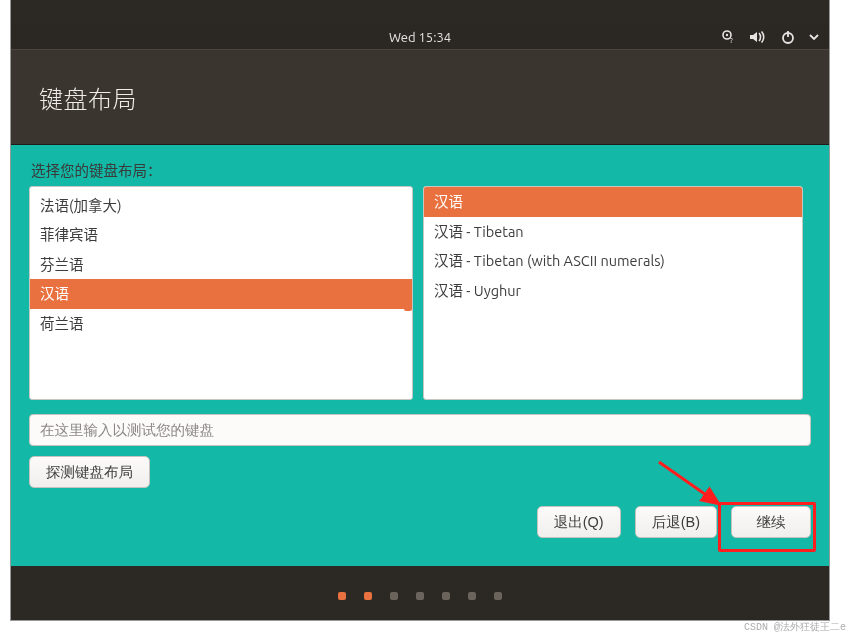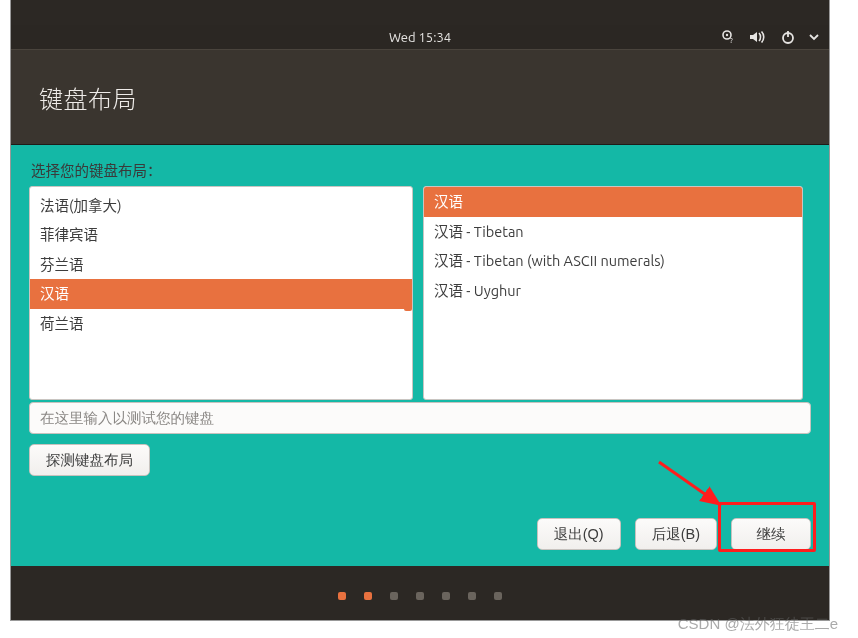--- a/index.html
+++ b/index.html
@@ -105,21 +105,21 @@
   .left .scroll-thumb {
     position: absolute;
     right: 0;
     top: 102px;
     width: 8px;
     height: 22px;
     background: #e8713f;
     border-radius: 2px;
   }
   .test-input {
-    margin-top: 2px;
+    margin-top: 14px;
     width: 100%;
     height: 32px;
     box-sizing: border-box;
     border: 1px solid #c7c2be;
     border-radius: 4px;
     background: #fcfbfa;
     padding: 0 10px;
     font-size: 14.5px;
     color: #555;
   }
@@ -135,21 +135,21 @@
     background: linear-gradient(#fcfbfa,#f1efed);
     color: #3c3c3c;
     font-size: 14.5px;
     cursor: pointer;
     box-sizing: border-box;
   }
   .detect-row { margin-top: 10px; }
   .nav-row {
     position: absolute;
     right: 18px;
-    bottom: 16px;
+    bottom: 28px;
     display: flex;
     gap: 14px;
   }
   .nav-row .btn { min-width: 80px; }
   .continue-highlight {
     position: absolute;
     right: 13px;
     bottom: 14px;
     width: 92px;
     height: 44px;
@@ -171,25 +171,25 @@
     justify-content:center;
     gap: 18px;
   }
   .dot {
     width: 8px; height: 8px; border-radius: 2px;
     background: #6a645d;
   }
   .dot.active { background: #e8713f; }
   .watermark {
     position: absolute;
-    right: 20px;
+    right: 12px;
     bottom: 4px;
     color: rgba(100,100,100,0.55);
-    font-size: 15px;
-    font-family: Liberation Sans, sans-serif;
+    font-size: 10px;
+    font-family: Liberation Mono, monospace;
   }
 </style>
 </head>
 <body>
 
 <div class="screen">
   <div class="topbar">
     <span>Wed 15:34</span>
     <div class="tray">
       <span>

